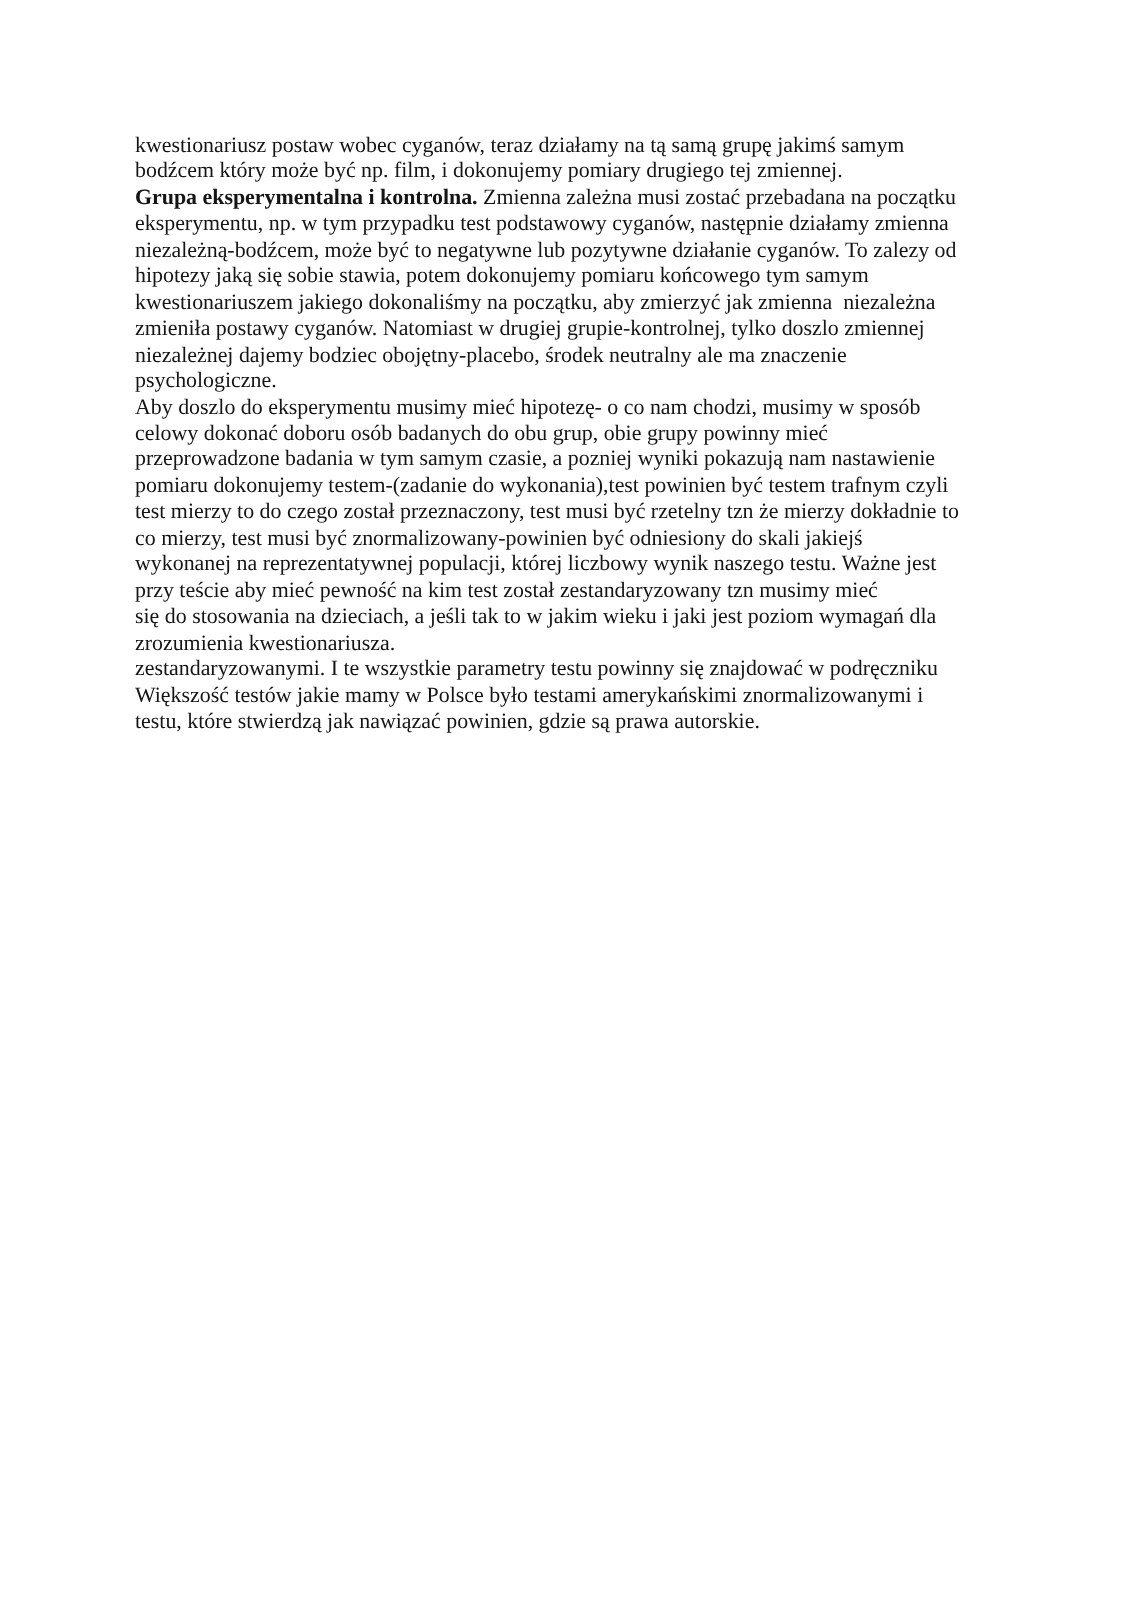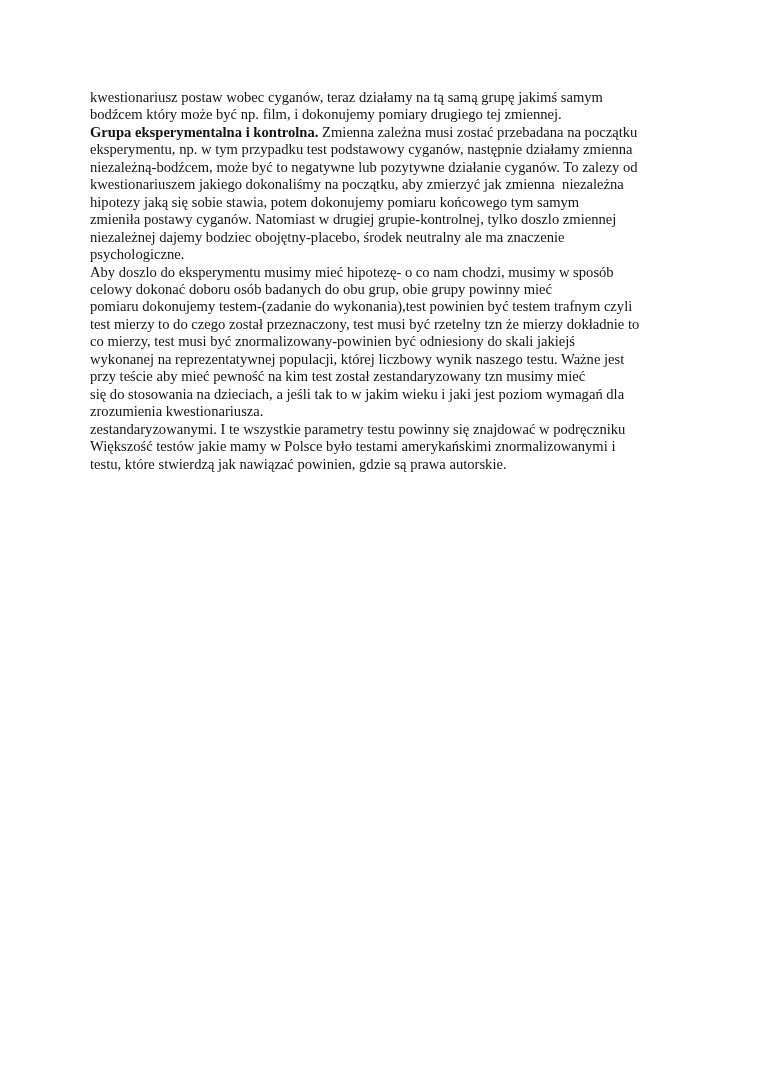--- a/index.html
+++ b/index.html
@@ -36,27 +36,28 @@
 </head>
 <body>
 
 <div class="page">
   <div class="doc-text" style="color: rgb(20, 20, 20);">
       <div class="text-line"><span>kwestionariusz postaw wobec cyganów, teraz działamy na tą samą grupę jakimś samym</span></div>
       <div class="text-line"><span>bodźcem który może być np. film, i dokonujemy pomiary drugiego tej zmiennej.</span></div>
       <div class="text-line"><span class="bold">Grupa eksperymentalna i kontrolna.</span><span> Zmienna zależna musi zostać przebadana na początku</span></div>
       <div class="text-line"><span>eksperymentu, np. w tym przypadku test podstawowy cyganów, następnie działamy zmienna</span></div>
       <div class="text-line"><span>niezależną-bodźcem, może być to negatywne lub pozytywne działanie cyganów. To zalezy od</span></div>
+      <div class="text-line"><span>hipotezy jaką się sobie stawia, potem dokonujemy pomiaru końcowego tym samym</span></div>
       <div class="text-line"><span>kwestionariuszem jakiego dokonaliśmy na początku, aby zmierzyć jak zmienna  niezależna</span></div>
-      <div class="text-line"><span>hipotezy jaką się sobie stawia, potem dokonujemy pomiaru końcowego tym samym</span></div>
       <div class="text-line"><span>zmieniła postawy cyganów. Natomiast w drugiej grupie-kontrolnej, tylko doszlo zmiennej</span></div>
       <div class="text-line"><span>niezależnej dajemy bodziec obojętny-placebo, środek neutralny ale ma znaczenie</span></div>
       <div class="text-line"><span>psychologiczne.</span></div>
       <div class="text-line"><span>Aby doszlo do eksperymentu musimy mieć hipotezę- o co nam chodzi, musimy w sposób</span></div>
       <div class="text-line"><span>celowy dokonać doboru osób badanych do obu grup, obie grupy powinny mieć</span></div>
+      <div class="text-line"><span>przeprowadzone badania w tym samym czasie, a pozniej wyniki pokazują nam nastawienie</span></div>
       <div class="text-line"><span>pomiaru dokonujemy testem-(zadanie do wykonania),test powinien być testem trafnym czyli</span></div>
       <div class="text-line"><span>test mierzy to do czego został przeznaczony, test musi być rzetelny tzn że mierzy dokładnie to</span></div>
       <div class="text-line"><span>co mierzy, test musi być znormalizowany-powinien być odniesiony do skali jakiejś</span></div>
       <div class="text-line"><span>wykonanej na reprezentatywnej populacji, której liczbowy wynik naszego testu. Ważne jest</span></div>
       <div class="text-line"><span>przy teście aby mieć pewność na kim test został zestandaryzowany tzn musimy mieć</span></div>
       <div class="text-line"><span>się do stosowania na dzieciach, a jeśli tak to w jakim wieku i jaki jest poziom wymagań dla</span></div>
       <div class="text-line"><span>zrozumienia kwestionariusza.</span></div>
       <div class="text-line"><span>zestandaryzowanymi. I te wszystkie parametry testu powinny się znajdować w podręczniku</span></div>
       <div class="text-line"><span>Większość testów jakie mamy w Polsce było testami amerykańskimi znormalizowanymi i</span></div>
       <div class="text-line"><span>testu, które stwierdzą jak nawiązać powinien, gdzie są prawa autorskie.</span></div>

